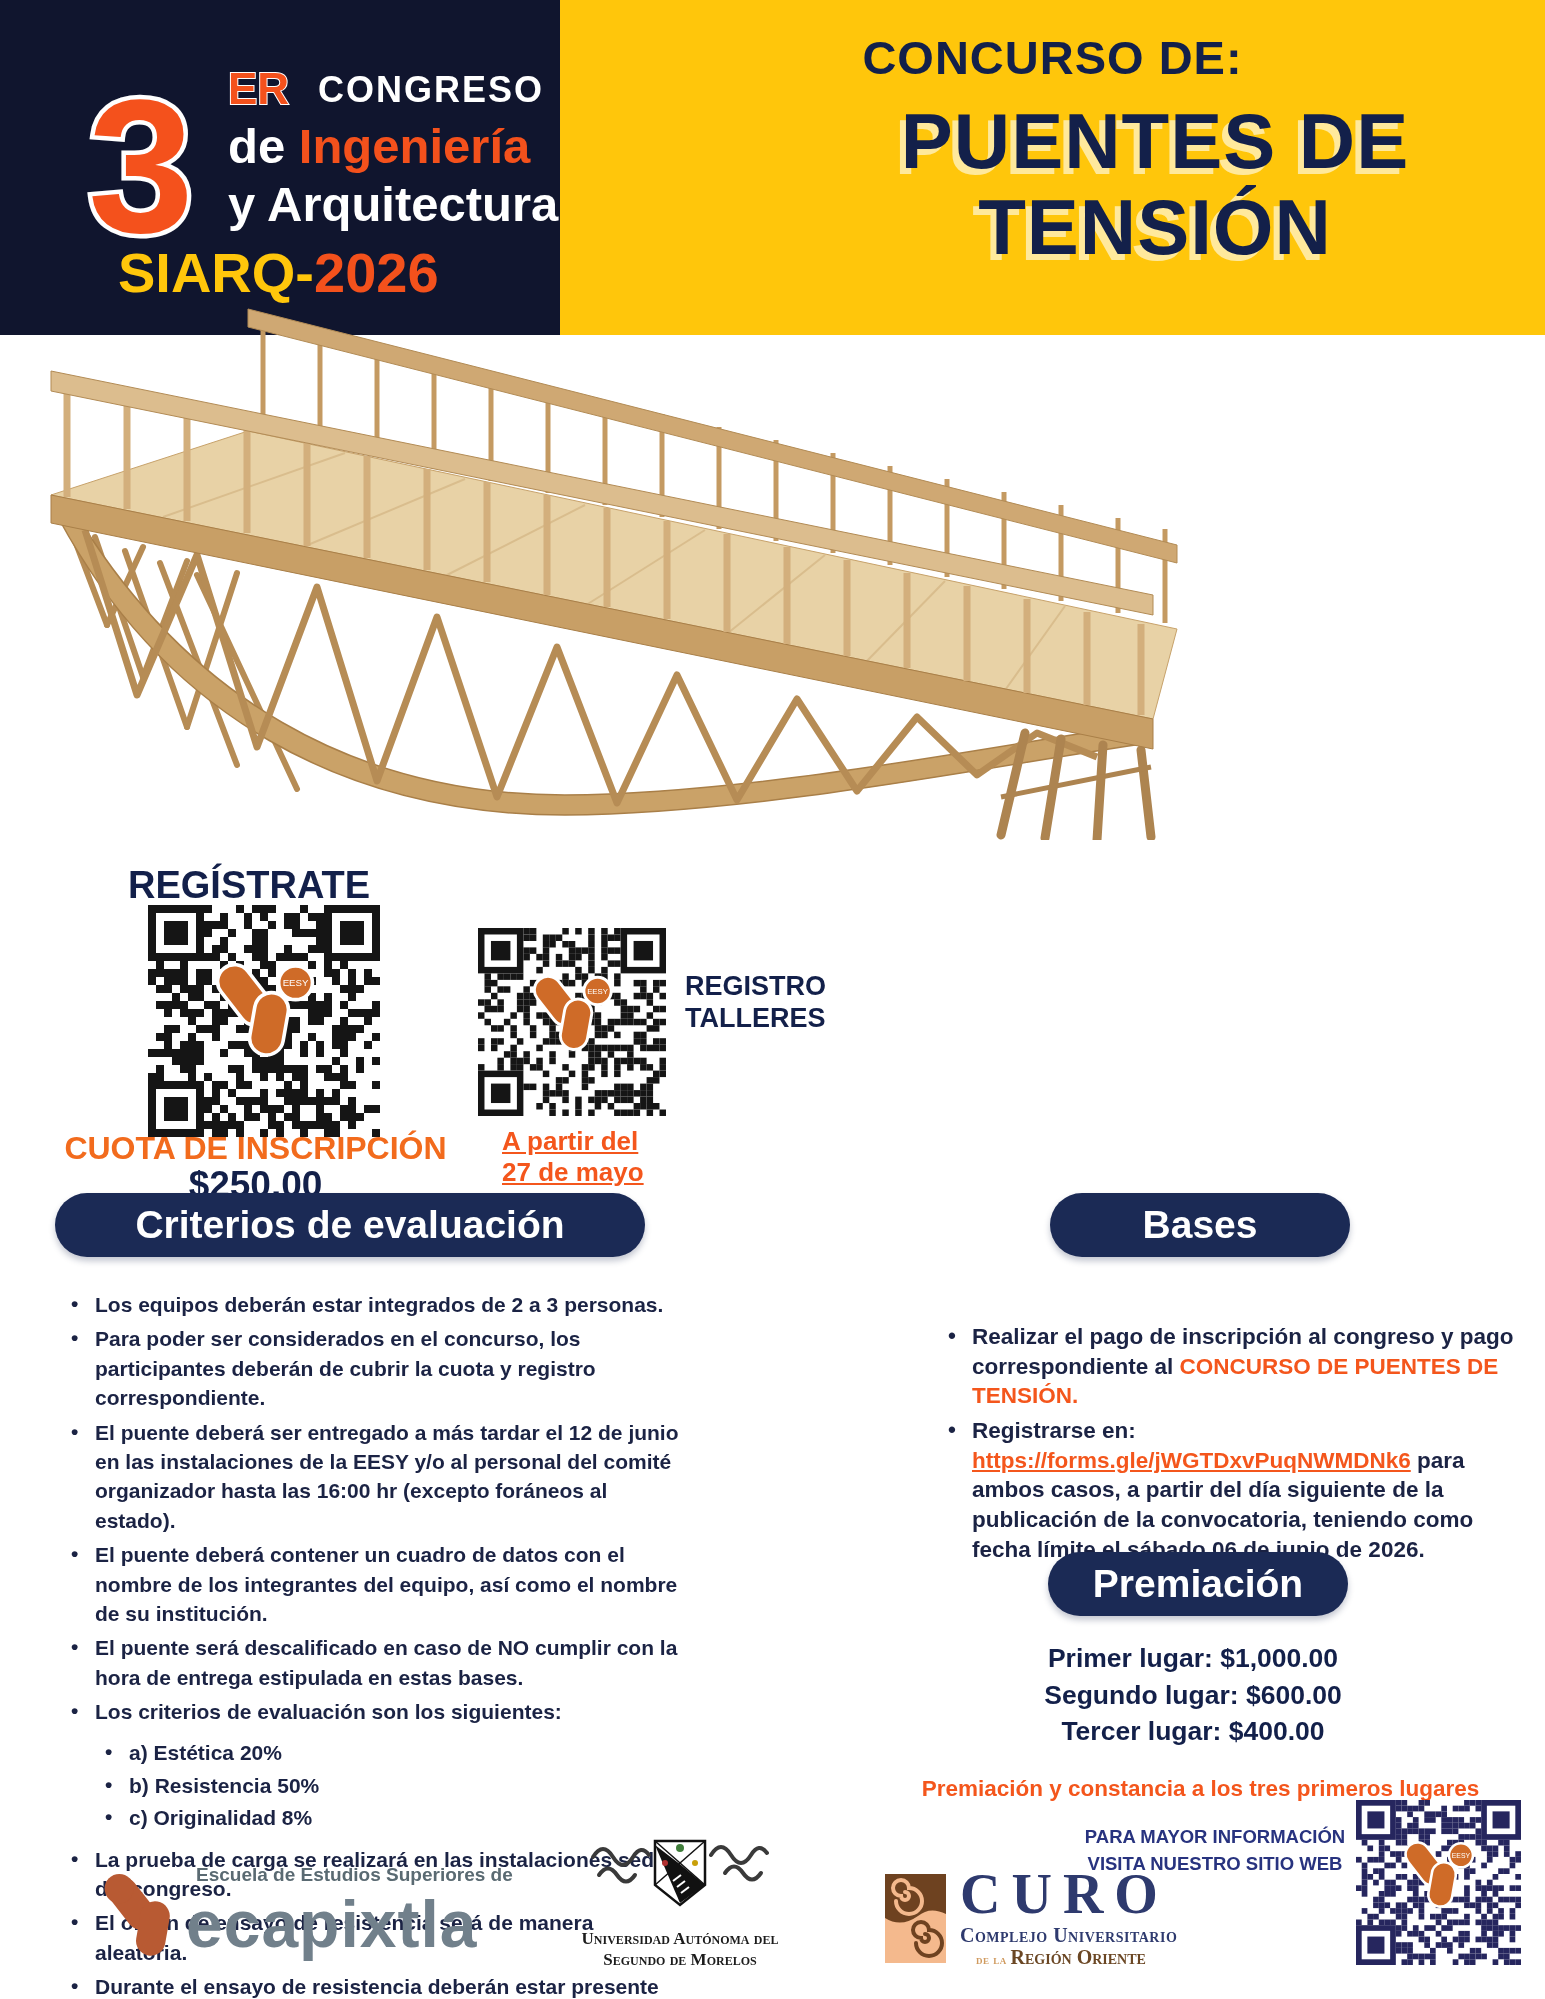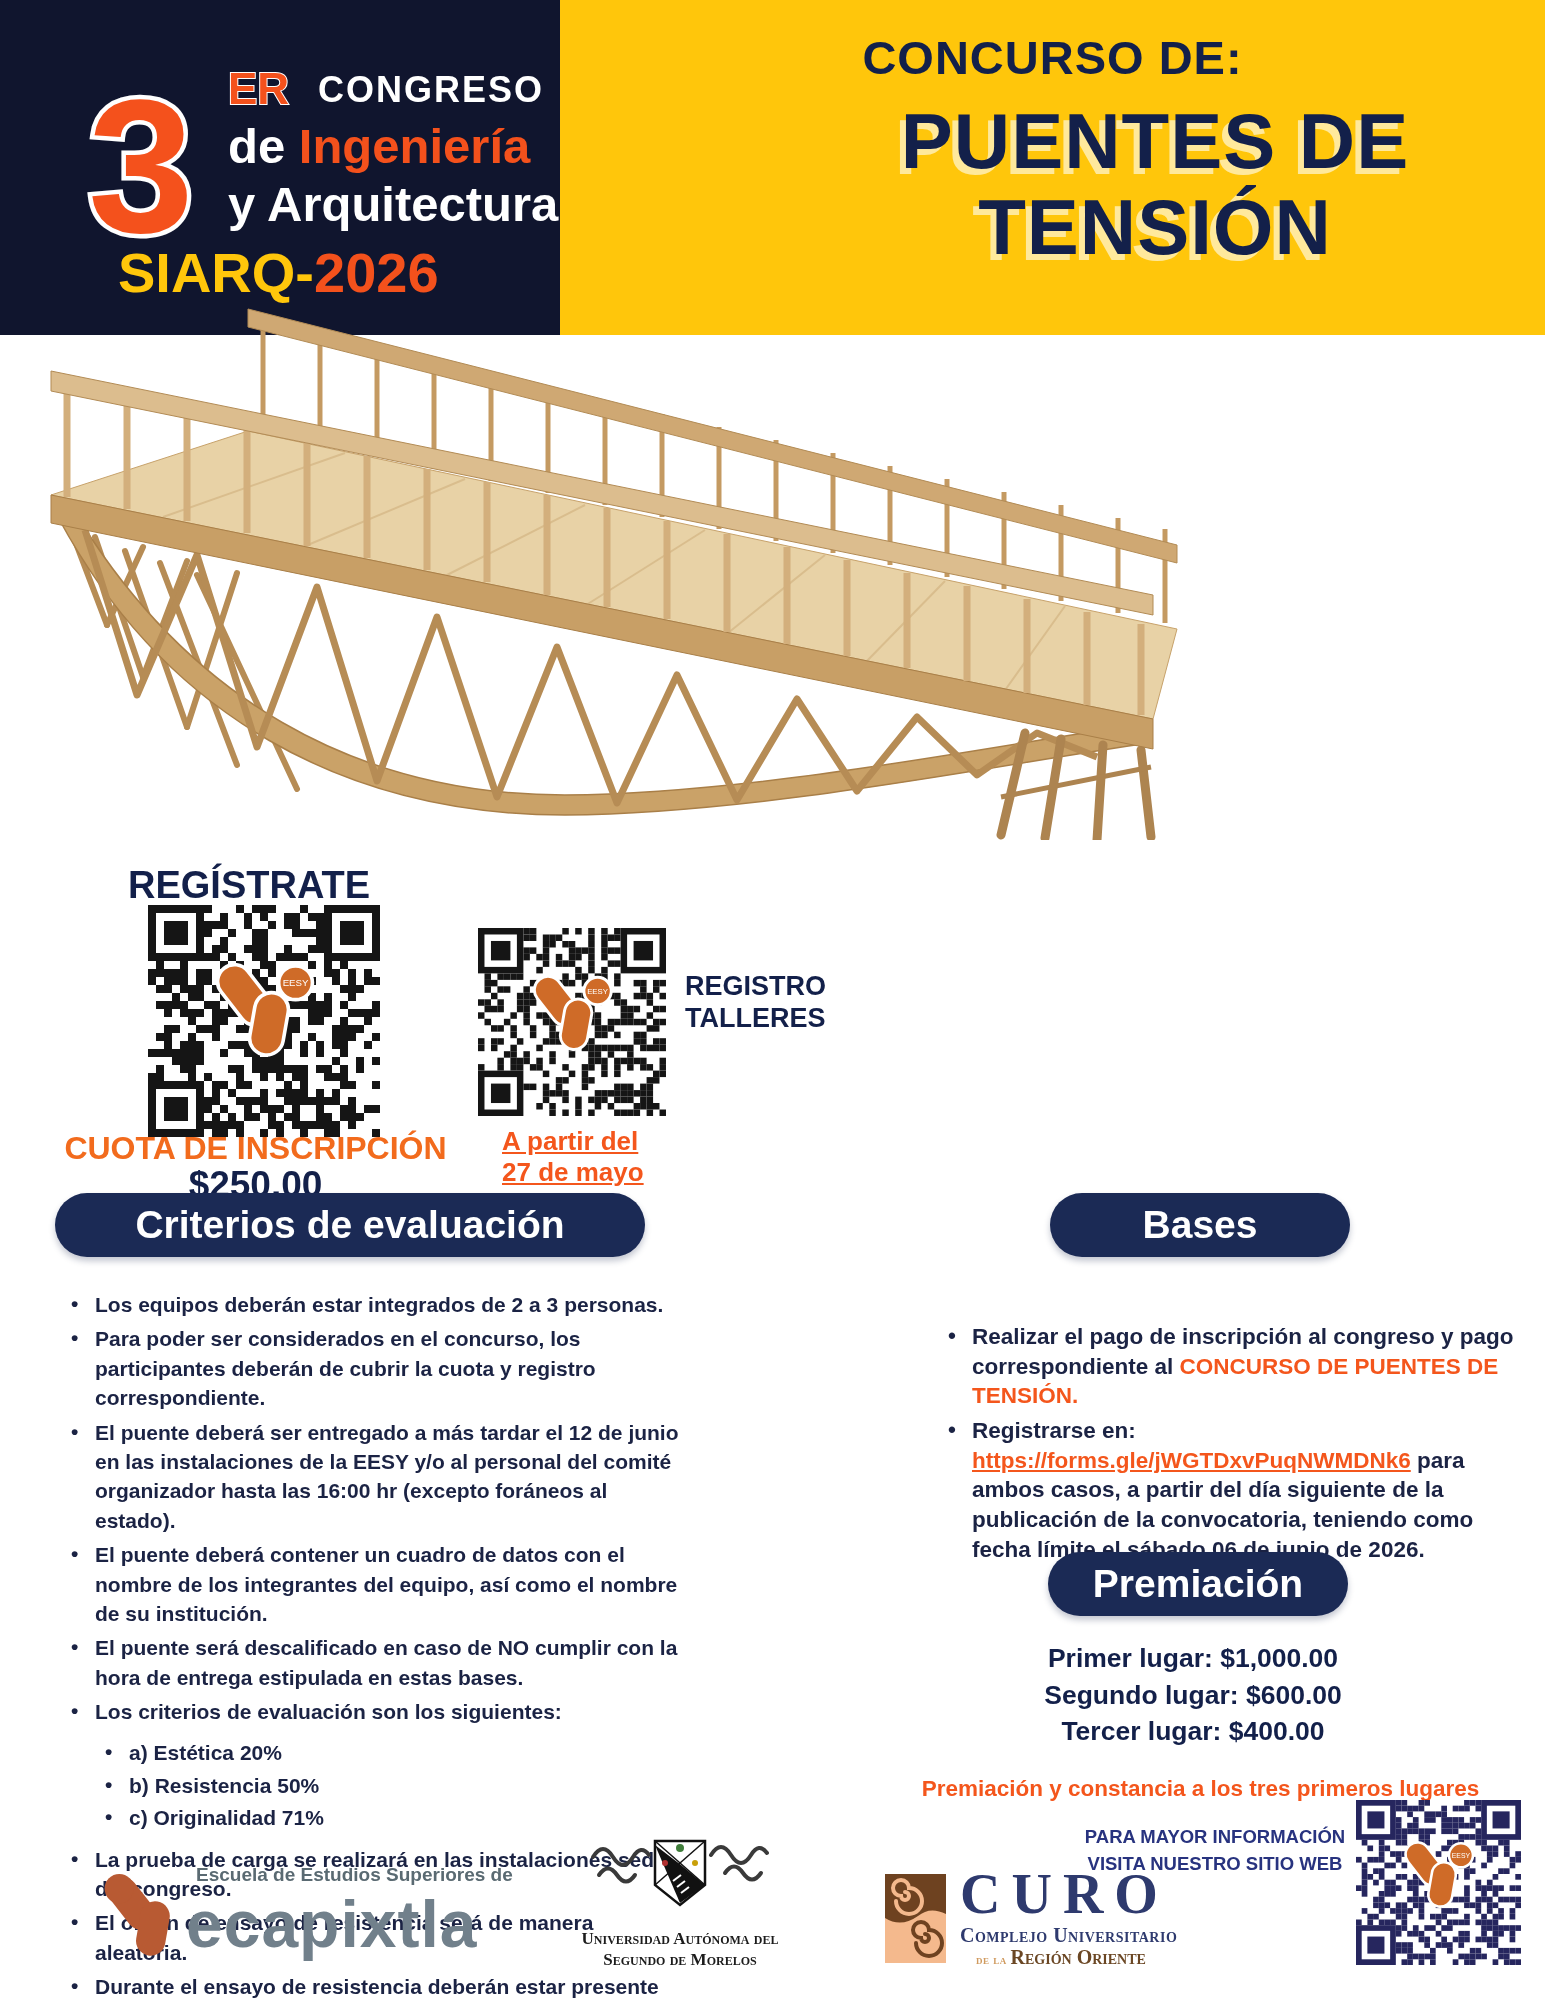--- a/index.html
+++ b/index.html
@@ -897,21 +897,21 @@
   <ul class="abs blist leftlist">
     <li>Los equipos deberán estar integrados de 2 a 3 personas.</li>
     <li>Para poder ser considerados en el concurso, los participantes deberán de cubrir la cuota y registro correspondiente.</li>
     <li>El puente deberá ser entregado a más tardar el 12 de junio en las instalaciones de la EESY y/o al personal del comité organizador hasta las 16:00 hr (excepto foráneos al estado).</li>
     <li>El puente deberá contener un cuadro de datos con el nombre de los integrantes del equipo, así como el nombre de su institución.</li>
     <li>El puente será descalificado en caso de NO cumplir con la hora de entrega estipulada en estas bases.</li>
     <li>Los criterios de evaluación son los siguientes:</li>
     <ul class="blist sublist">
       <li>a) Estética 20%</li>
       <li>b) Resistencia 50%</li>
-      <li>c) Originalidad 71%</li>
+      <li>c) Originalidad 8%</li>
     </ul>
     <li>La prueba de carga se realizará en las instalaciones sede del congreso.</li>
     <li>El orden de ensayo de resistencia será de manera aleatoria.</li>
     <li>Durante el ensayo de resistencia deberán estar presente los integrantes del equipo.</li>
   </ul>
 
   <div class="abs pill pill-bases">
     <span>Bases</span>
   </div>
 

